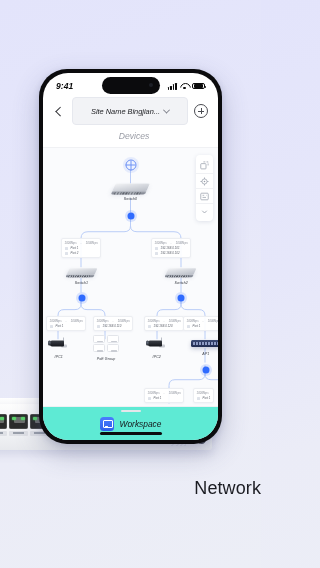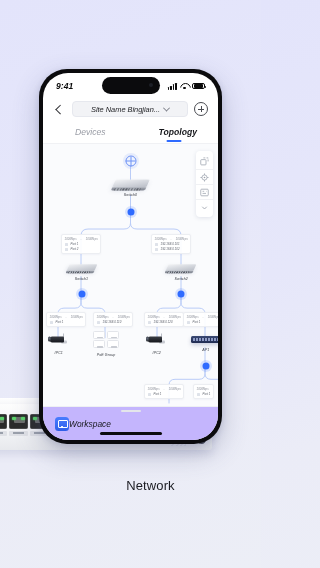--- a/index.html
+++ b/index.html
@@ -111,21 +111,21 @@
   }
   .back-btn{
     width:13px; height:13px; position:relative; flex:0 0 13px; cursor:pointer;
   }
   .back-btn:before{
     content:""; position:absolute; left:4px; top:3px; width:5.5px; height:5.5px;
     border-left:1.3px solid #2a2a2e; border-bottom:1.3px solid #2a2a2e;
     transform:rotate(45deg);
   }
   .site-pill{
-    flex:1; height:16px; background:#f2f3f6; border:.6px solid #e6e8ee;
+    flex:1; height:28px; background:#f2f3f6; border:.6px solid #e6e8ee;
     border-radius:4px; display:flex; align-items:center; justify-content:center;
     gap:4px; padding:0 6px; max-width:118px; margin:0 auto; cursor:pointer;
   }
   .site-pill span{
     font-size:7.4px; color:#1b1c20; white-space:nowrap; overflow:hidden;
     text-overflow:ellipsis; font-weight:500;
   }
   .chev{ width:5px;height:5px; border-right:1px solid #7d8089; border-bottom:1px solid #7d8089;
     transform:rotate(45deg) translate(-1px,-1px); flex:0 0 5px;}
   .plus-btn{
@@ -264,22 +264,22 @@
   .chip{
     display:inline-block; width:3px;height:3px;border-radius:.5px;
     background:#dfe3ea; flex:0 0 3px;
   }
 
   
   .wires{ position:absolute; inset:0; width:100%; height:100%; pointer-events:none; }
 
   
   .footer{
-    flex:0 0 34px; background:#c4b5fd; border-top:.6px solid #eef0f3;
-    display:flex; align-items:center; padding:0 12px; position:relative;
+    flex:0 0 34px; background:#5eead4; border-top:.6px solid #eef0f3;
+    display:flex; align-items:center; gap:6px; padding:0 12px; position:relative;justify-content:center;
   }
   .ws-icon{
     width:14px;height:14px;border-radius:3.5px;
     background:linear-gradient(180deg,#4a7dff,#2f5ee8);
     position:relative; flex:0 0 14px;
   }
   .ws-icon:before{
     content:""; position:absolute; left:3px; top:3.2px; width:8px; height:6px;
     border:1.1px solid #fff; border-radius:1px;
   }
@@ -292,22 +292,22 @@
     position:absolute; left:50%; bottom:5px; transform:translateX(-50%);
     width:62px; height:2.6px; background:#0c0c0e; border-radius:2px;
   }
   .grab{
     position:absolute; left:50%; top:3px; transform:translateX(-50%);
     width:20px; height:2px; background:#e4e6ea; border-radius:2px;
   }
 
   
   .caption{
-    position:absolute; left:0; right:0; top:478px; text-align:center;
-    font-size:13px; color:#1b1c22; letter-spacing:.1px;padding-left:40px;
+    position:absolute; left:0; right:0; top:478px; text-align:right;
+    font-size:18px; color:#1b1c22; letter-spacing:.1px;padding-left:40px;
   }
 </style>
 </head>
 <body>
 
 <div class="hw-top"></div>
 <div class="hw-switch">
   <div class="hw-ports">
     <div class="hw-port">
         <i class="hw-led r"></i>
@@ -368,21 +368,20 @@
       <div class="back-btn"></div>
       <div class="site-pill">
         <span>Site Name Bingjian...</span>
         <div class="chev"></div>
       </div>
       <div class="plus-btn"></div>
     </div>
 
     <div class="tabs">
       <div class="tab">Devices</div>
-      <div class="tab active">Topology</div>
     </div>
 
     <div class="canvas">
 
       <svg class="wires" viewBox="0 0 175 265" preserveAspectRatio="none">
         <g stroke="#b9ccf7" stroke-width="1" fill="none" stroke-linecap="round">
 
           <path d="M87.5 17 V 36"></path>
 
           <path d="M87.5 52 V 66"></path>

